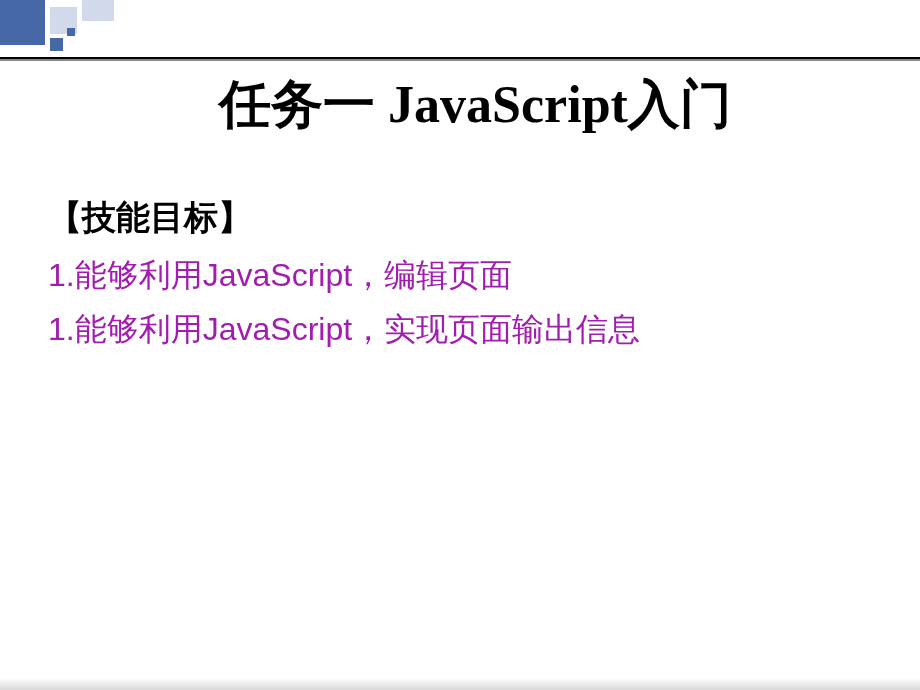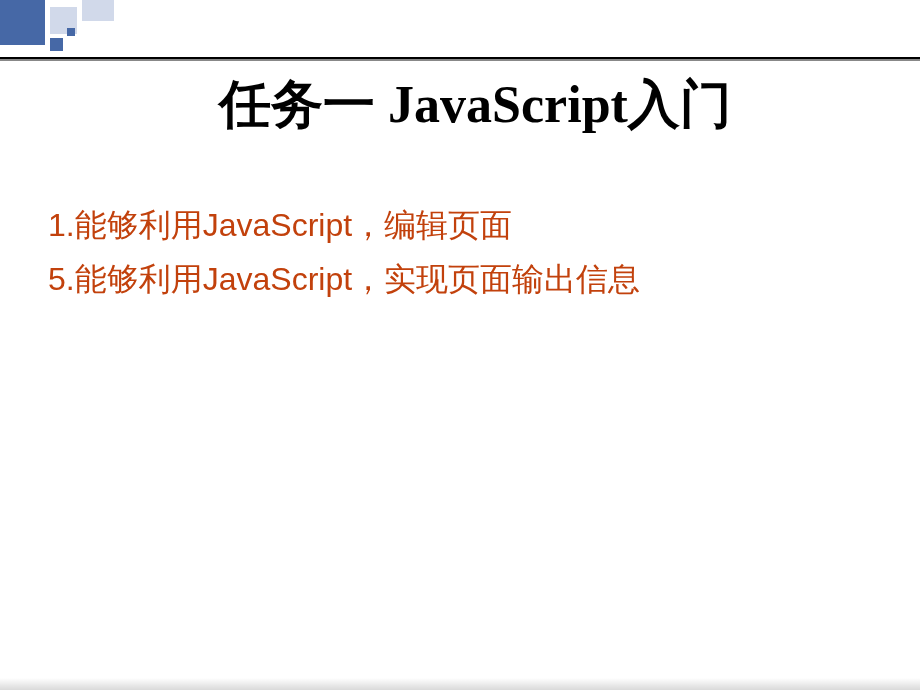--- a/index.html
+++ b/index.html
@@ -68,21 +68,21 @@
     }
     .heading {
       font-size: 34px;
       font-weight: bold;
       color: #000000;
       margin-bottom: 10px;
       font-family: "SimSun", "宋体", serif;
     }
     .item {
       font-size: 32px;
-      color: #c2410c;
+      color: #a21caf;
       line-height: 1.5;
       margin-top: 6px;
       font-family: Arial, "SimSun", "宋体", serif;
     }
     .bottom-shadow {
       position: absolute;
       left: 0;
       bottom: 0;
       width: 100%;
       height: 12px;
@@ -98,17 +98,18 @@
   <div class="square-dark sq3"></div>
   <div class="square-light sq4"></div>
   <div class="square-dark sq5"></div>
 </div>
 
 <div class="divider"></div>
 
 <h1 class="title">任务一 JavaScript入门</h1>
 
 <div class="content">
+  <div class="heading">【技能目标】</div>
   <div class="item">1.能够利用JavaScript，编辑页面</div>
-  <div class="item">5.能够利用JavaScript，实现页面输出信息</div>
+  <div class="item">1.能够利用JavaScript，实现页面输出信息</div>
 </div>
 
 <div class="bottom-shadow"></div>
 
 </body></html>

